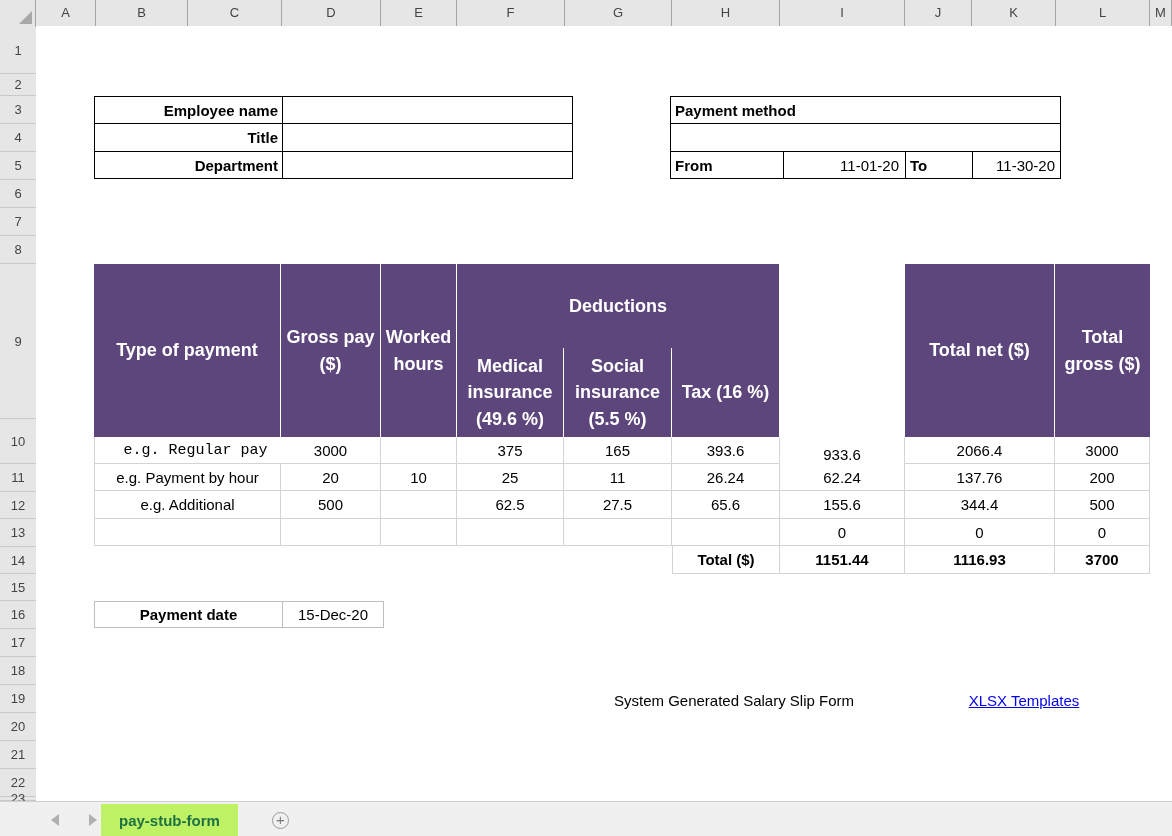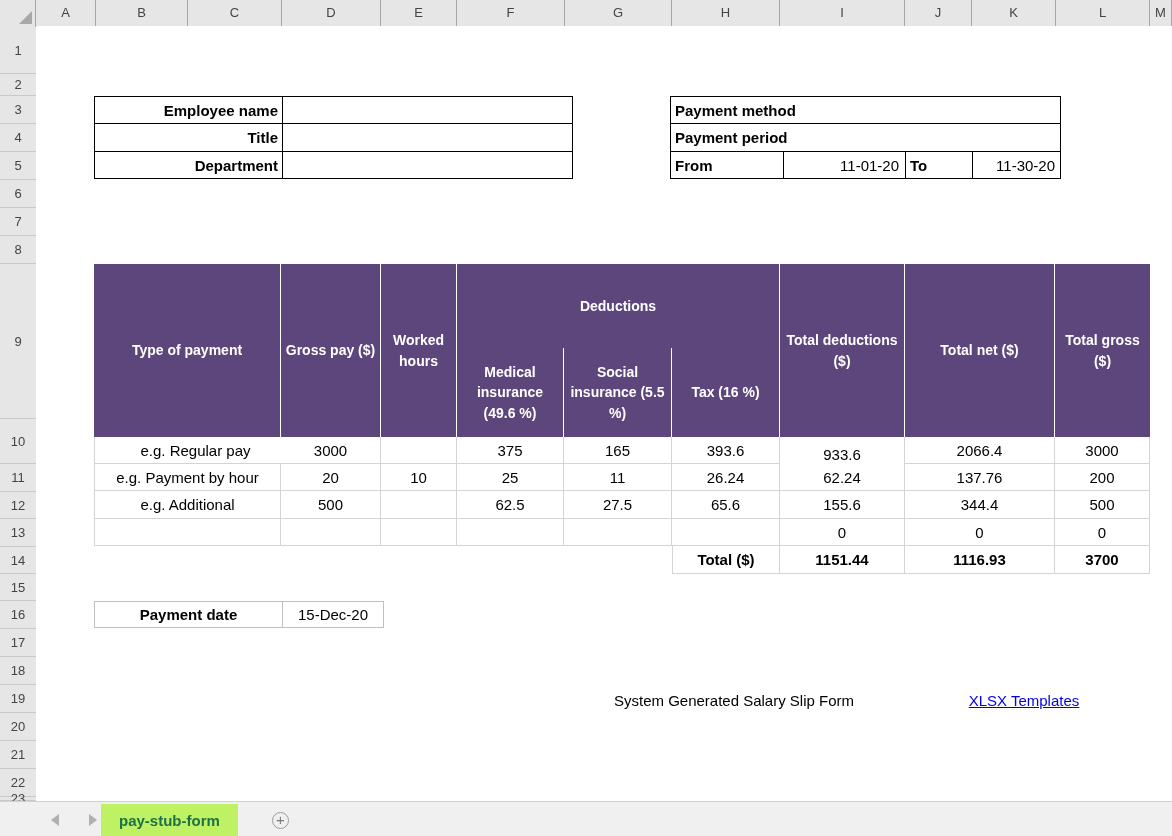--- a/index.html
+++ b/index.html
@@ -81,21 +81,21 @@
   }
   .info-val-right { justify-content: flex-end; padding-right: 5px; font-size:15px; }
 
   .vline-blk { position:absolute; width:1px; background:#000; }
   .hline-blk { position:absolute; height:1px; background:#000; }
 
   
   .thead-cell {
     position: absolute;
     background: #5d467b;
-    color: #ffffff; font-weight: bold; font-size: 14px;
+    color: #ffffff; font-weight: bold; font-size: 18px;
     display: flex; align-items: center; justify-content: center;
     text-align: center; line-height: 1.45;
     border-right: 1px solid #ffffff;
     padding: 0 3px;
   }
   .thead-cell.nob { border-right: none; }
 
   .tcell {
     position: absolute;
     border-right: 1px solid #d4d4d4;
@@ -223,49 +223,47 @@
     <div class="info-cell" style="left:246px; top:125px; width:289px; height:26px; padding-left:4px;"></div>
 
     <div class="abs boxed" style="left:633px; top:69px; width:391px; height:83px;"></div>
     <div class="hline-blk" style="left:633px; top:96px; width:391px;"></div>
     <div class="hline-blk" style="left:633px; top:124px; width:391px;"></div>
     <div class="vline-blk" style="left:746px; top:124px; height:28px;"></div>
     <div class="vline-blk" style="left:868px; top:124px; height:28px;"></div>
     <div class="vline-blk" style="left:935px; top:124px; height:28px;"></div>
 
     <div class="info-cell info-label-left" style="left:634px; top:70px; width:250px; height:26px;">Payment method</div>
-    <div class="info-cell info-label-left" style="left:634px; top:97px; width:250px; height:27px;">Payment period</div>
 
     <div class="info-cell info-label-left" style="left:634px; top:125px; width:110px; height:26px;">From</div>
     <div class="info-cell info-val-right" style="left:747px; top:125px; width:120px; height:26px;">11-01-20</div>
     <div class="info-cell info-label-left" style="left:869px; top:125px; width:65px; height:26px;">To</div>
     <div class="info-cell info-val-right" style="left:936px; top:125px; width:87px; height:26px;">11-30-20</div>
 
     <div class="thead-cell" style="left:57px; top:237px; width:187px; height:173px;">Type of payment</div>
 
     <div class="thead-cell" style="left:244px; top:237px; width:100px; height:173px;">Gross pay ($)</div>
 
     <div class="thead-cell" style="left:344px; top:237px; width:76px; height:173px;">Worked hours</div>
 
     <div class="thead-cell" style="left:420px; top:237px; width:323px; height:84px; align-items:center;">Deductions</div>
 
     <div class="thead-cell" style="left:420px; top:321px; width:107px; height:89px;">Medical insurance (49.6 %)</div>
 
     <div class="thead-cell" style="left:527px; top:321px; width:108px; height:89px;">Social insurance (5.5 %)</div>
 
     <div class="thead-cell" style="left:635px; top:321px; width:108px; height:89px;">Tax (16 %)</div>
 
-    <div class="thead-cell" style="left:743px; top:237px; width:125px; height:173px;">Total deductions ($)</div>
 
     <div class="thead-cell" style="left:868px; top:237px; width:150px; height:173px;">Total net ($)</div>
 
     <div class="thead-cell nob" style="left:1018px; top:237px; width:95px; height:173px;">Total gross ($)</div>
 
     <div id="table-body">
-        <div class="tcell lft" style="left: 57px; width: 203px; top: 410px; height: 27px;">e.g. Regular pay</div>
+        <div class="tcell lft" style="left: 57px; width: 203px; top: 410px; height: 27px; font-family: Liberation Mono, monospace;">e.g. Regular pay</div>
         <div class="tcell" style="left: 244px; width: 100px; top: 410px; height: 27px;">3000</div>
         <div class="tcell" style="left: 344px; width: 76px; top: 410px; height: 27px;"></div>
         <div class="tcell" style="left: 420px; width: 107px; top: 410px; height: 27px;">375</div>
         <div class="tcell" style="left: 527px; width: 108px; top: 410px; height: 27px;">165</div>
         <div class="tcell" style="left: 635px; width: 108px; top: 410px; height: 27px;">393.6</div>
         <div class="tcell" style="left: 743px; width: 125px; top: 410px; height: 35px;">933.6</div>
         <div class="tcell" style="left: 868px; width: 150px; top: 410px; height: 27px;">2066.4</div>
         <div class="tcell" style="left: 1018px; width: 95px; top: 410px; height: 27px;">3000</div>
         <div class="tcell lft" style="left: 57px; width: 187px; top: 437px; height: 27px;">e.g. Payment by hour</div>
         <div class="tcell" style="left: 244px; width: 100px; top: 437px; height: 27px;">20</div>

